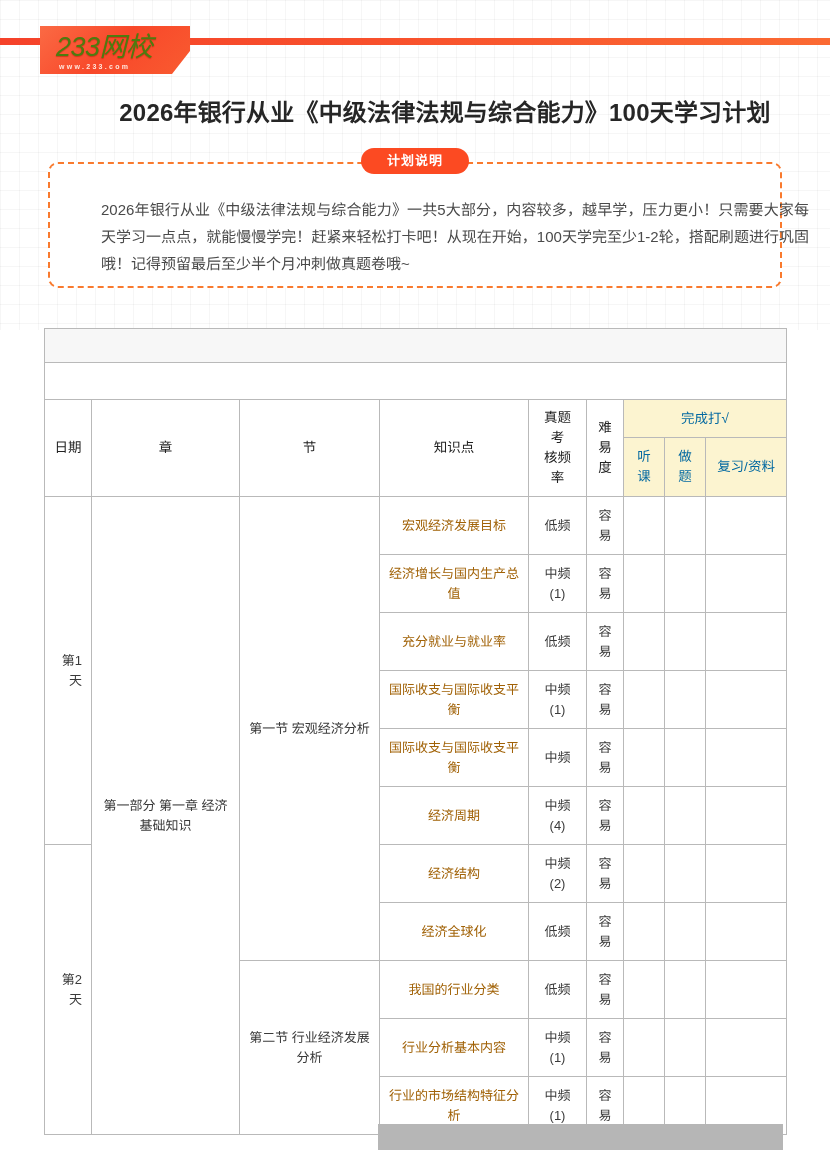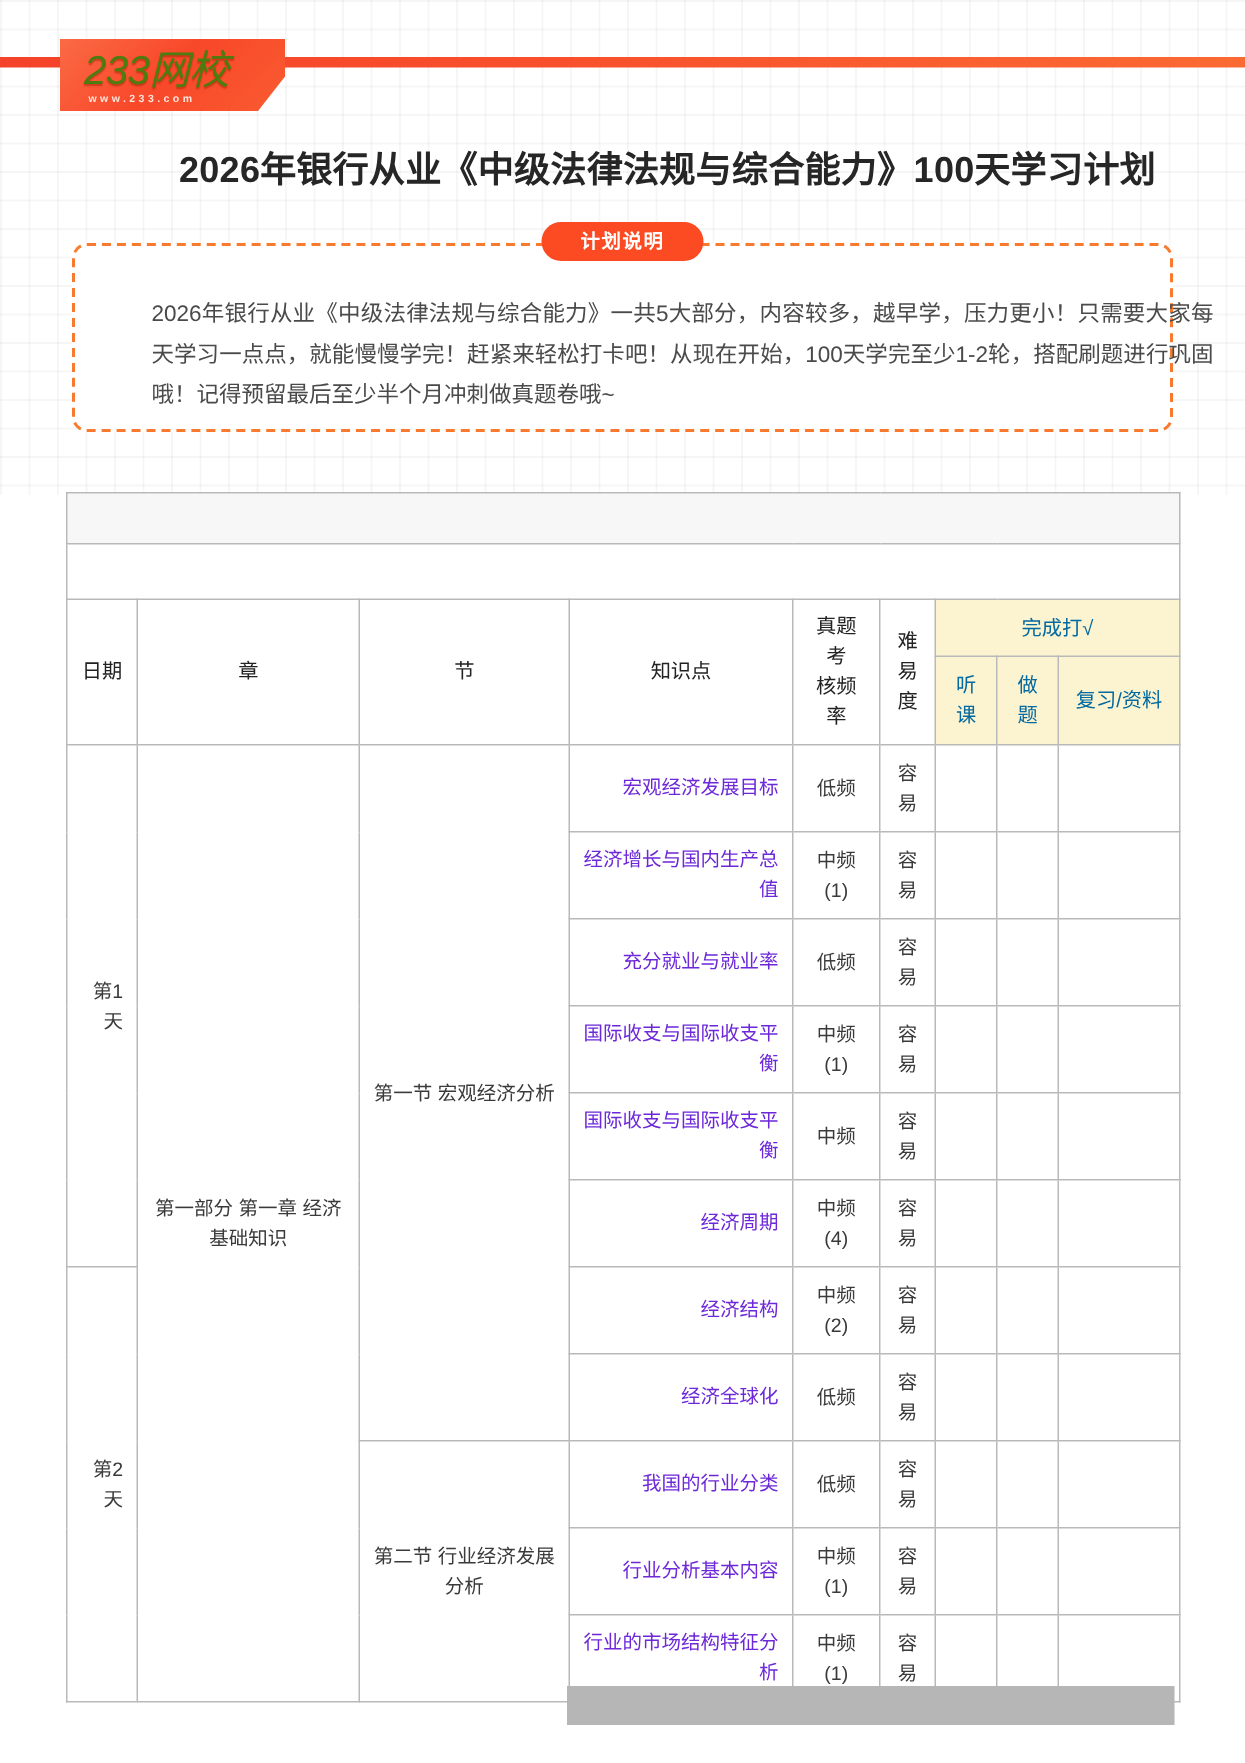--- a/index.html
+++ b/index.html
@@ -195,23 +195,22 @@
     text-align: right;
     vertical-align: middle;
     color: #3a3a3a;
   }
   td.c-chapter, td.c-section {
     text-align: center;
     vertical-align: top;
     color: #3a3a3a;
   }
   td.c-point {
-    text-align: right;
-    color: #6d28d9;
-    font-family: Liberation Mono, monospace;
+    text-align: center;
+    color: #a16207;
   }
   td.c-freq, td.c-diff {
     text-align: center;
     color: #3a3a3a;
   }
   td.c-check {
     background: #ffffff;
   }
   tr.data-row td { height: 58px; }
 

